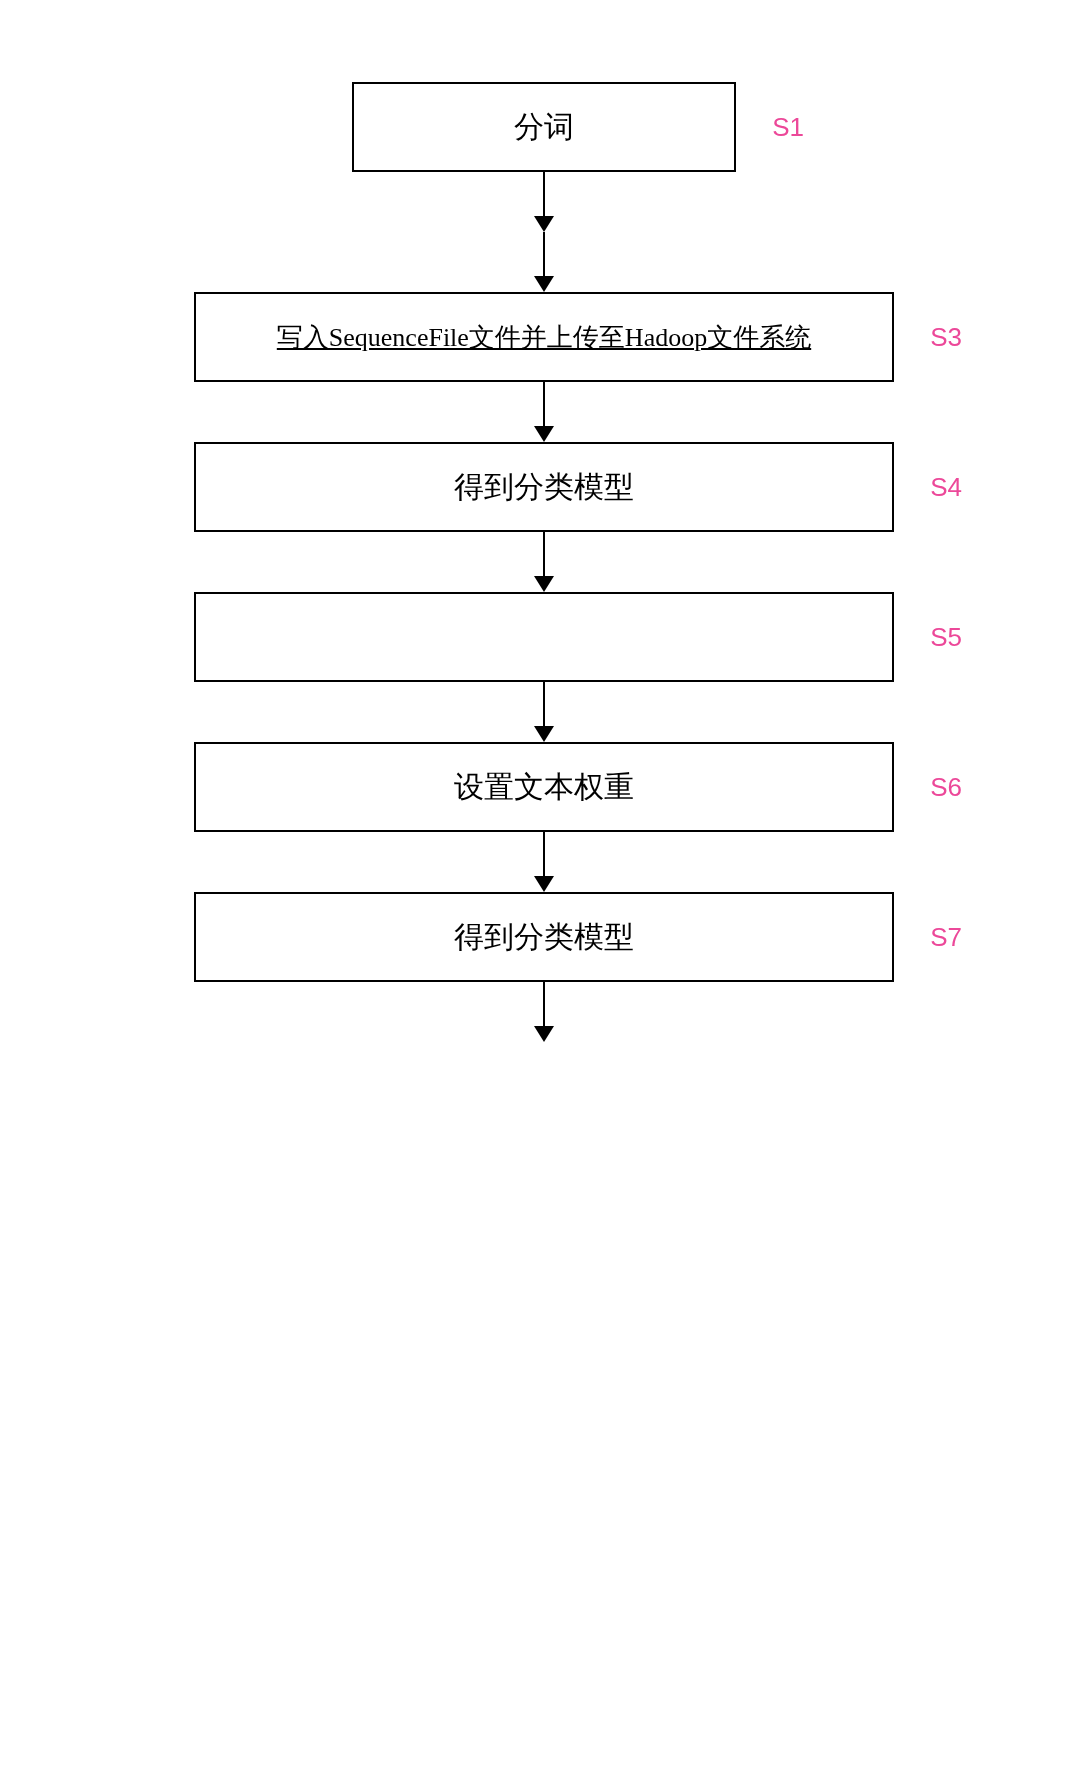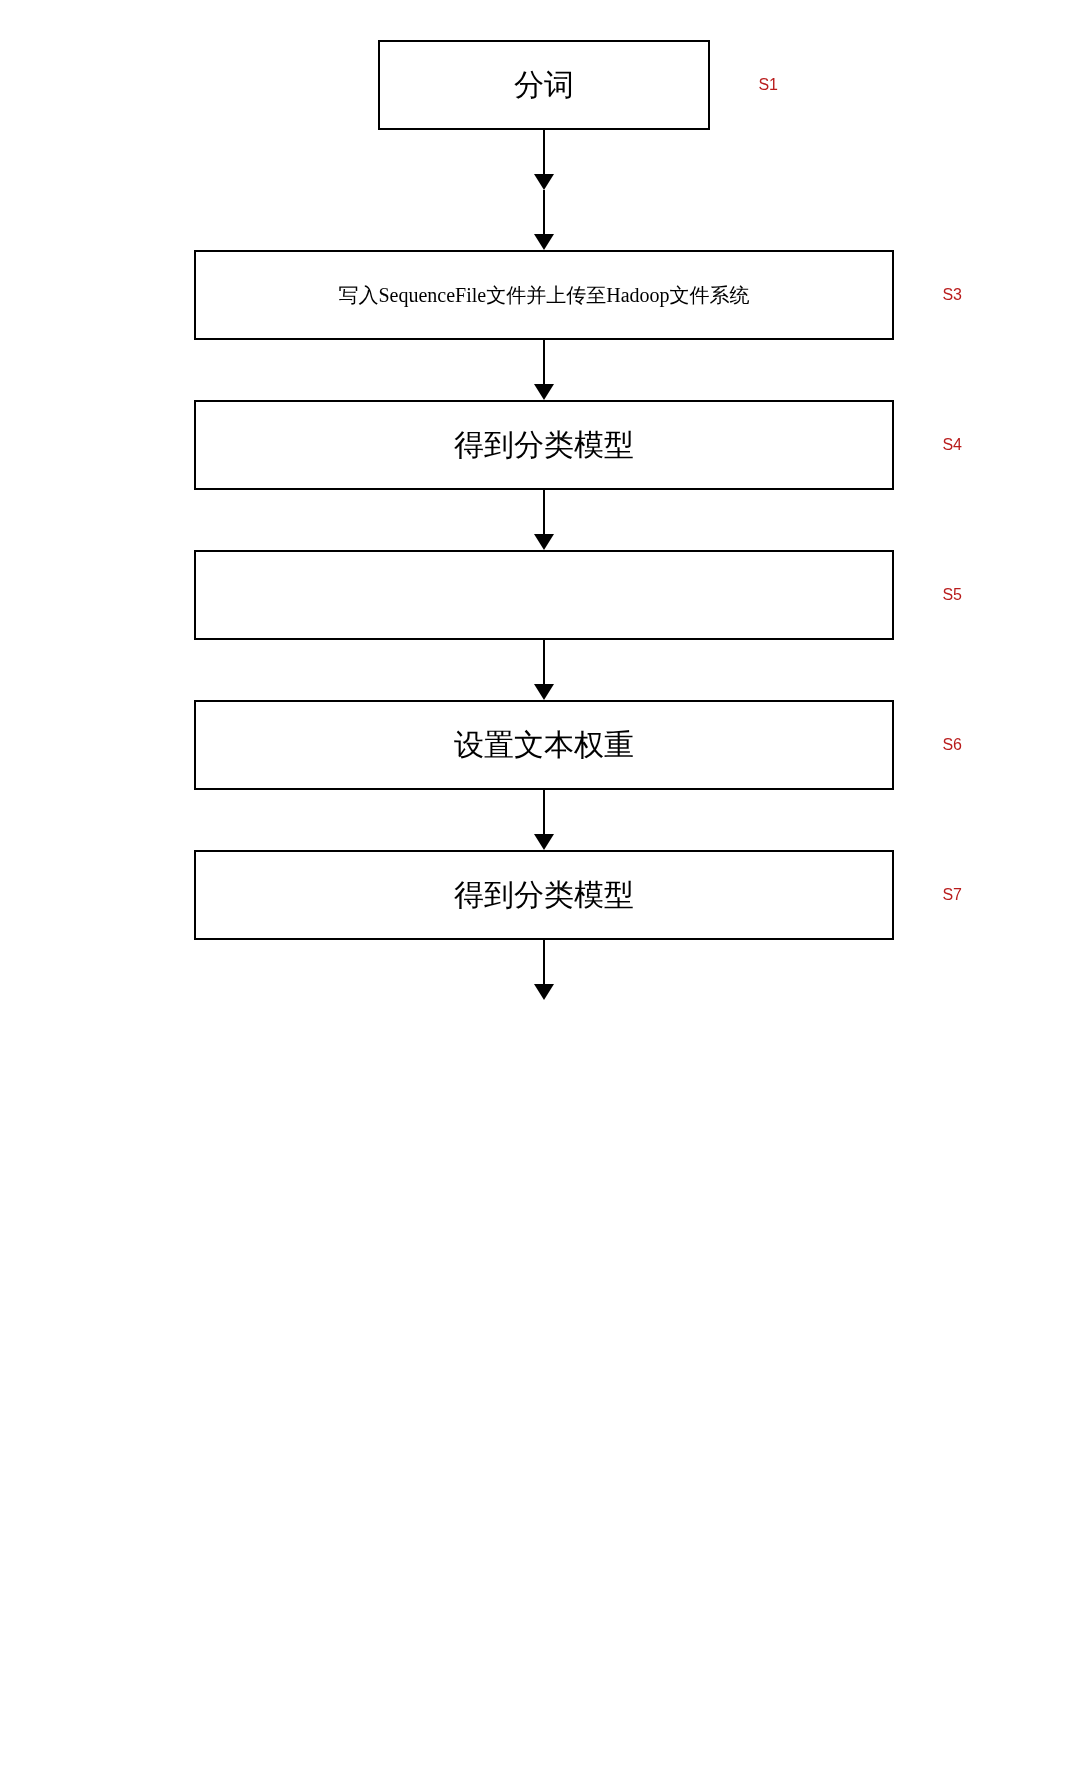--- a/index.html
+++ b/index.html
@@ -40,37 +40,38 @@
       background: #fff;
       display: flex;
       align-items: center;
       justify-content: center;
       font-size: 30px;
       color: #000;
       position: relative;
     }
 
     .step-box-small {
-      width: 332px;
+      width: 384px;
       height: 90px;
+      margin-top: 42px;
     }
 
     .step-box-large {
       width: 700px;
       height: 90px;
     }
 
     .step-label {
       position: absolute;
       right: -70px;
       top: 50%;
       transform: translateY(-50%);
-      font-size: 16px;
+      font-size: 26px;
       font-family: Arial, sans-serif;
-      color: #b91c1c;
+      color: #ec4899;
     }
 
     .step-label-large {
       right: -70px;
     }
 
     .arrow-connector {
       display: flex;
       flex-direction: column;
       align-items: center;
@@ -105,21 +106,21 @@
     <div class="arrow-connector">
       <div class="arrow-line"></div>
       <div class="arrow-head"></div>
     </div>
     <div class="arrow-connector">
       <div class="arrow-line"></div>
       <div class="arrow-head"></div>
     </div>
     <div class="step-row">
       <div class="step-box step-box-large">
-        <span style="font-size: 20px;">写入SequenceFile文件并上传至Hadoop文件系统</span>
+        <span style="font-size: 26px; text-decoration: underline;">写入SequenceFile文件并上传至Hadoop文件系统</span>
         <span class="step-label step-label-large">S3</span>
       </div>
     </div>
     <div class="arrow-connector">
       <div class="arrow-line"></div>
       <div class="arrow-head"></div>
     </div>
     <div class="step-row">
       <div class="step-box step-box-large">
         <span>得到分类模型</span>

